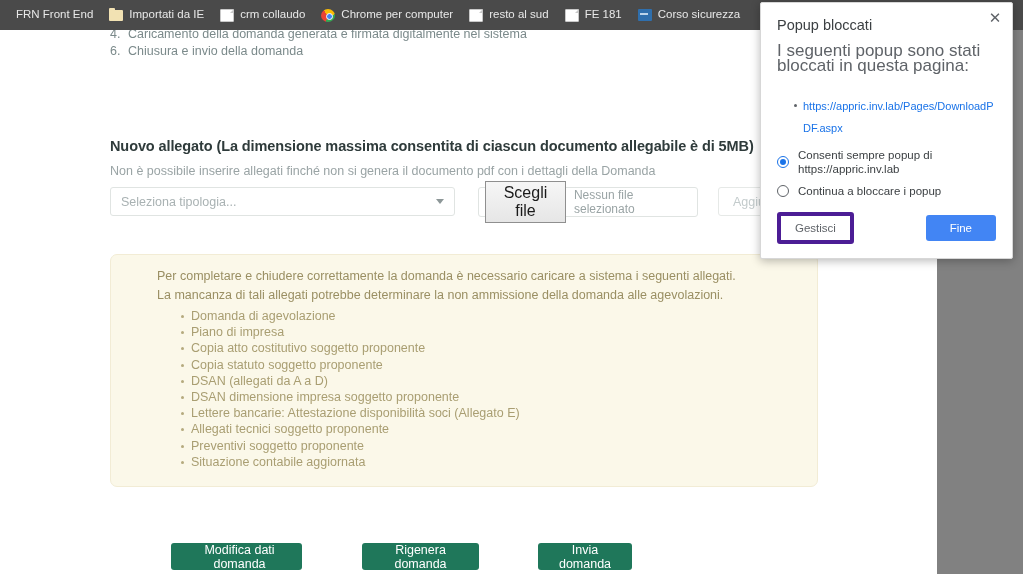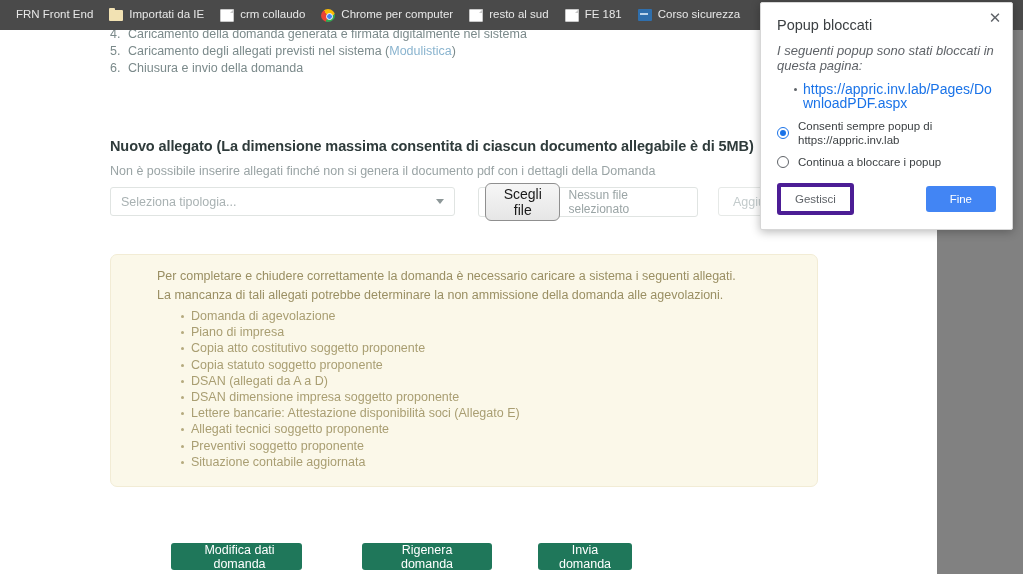--- a/index.html
+++ b/index.html
@@ -169,22 +169,22 @@
     border-radius: 3px;
     background: #ffffff;
     display: flex;
     align-items: center;
     padding: 0 6px;
     gap: 8px;
   }
   .file-btn {
     border: 1px solid #8f8f8f;
     background: linear-gradient(#f6f6f6, #e6e6e6);
-    border-radius: 6px;
-    font-size: 14px;
+    border-radius: 0;
+    font-size: 16px;
     color: #1a1a1a;
     padding: 2px 7px;
     cursor: pointer;
     font-family: "Liberation Sans", sans-serif;
   }
   .file-label { font-size: 12px; color: #9aa4a5; }
   .btn-add {
     position: absolute;
     left: 608px; top: 0;
     height: 29px;
@@ -247,21 +247,21 @@
     border-radius: 3px;
     font-size: 12.5px;
     font-family: "Liberation Sans", sans-serif;
     padding: 0 14px;
     cursor: pointer;
     display: flex;
     align-items: center;
     justify-content: center;
   }
   #btn-modifica { left: 171px; top: 513px; width: 131px; padding-left: 20px; }
-  #btn-rigenera { left: 362px; top: 513px; width: 130px; }
+  #btn-rigenera { left: 362px; top: 513px; width: 117px; }
   #btn-invia    { left: 538px; top: 513px; width: 94px; }
 
   
   .grey-overlay {
     position: absolute;
     left: 937px; top: 30px;
     width: 86px; height: 544px;
     background: #818181;
     z-index: 8;
   }
@@ -288,48 +288,47 @@
     line-height: 14px;
     text-align: center;
     font-family: "Liberation Sans", sans-serif;
   }
   .popup-title {
     font-size: 14.5px;
     color: #3c4043;
     margin-bottom: 10px;
   }
   .popup-sub {
-    font-size: 13px;
+    font-size: 17px;
     color: #5f6368;
-    margin-bottom: 9px;
+    margin-bottom: 22px;
     line-height: 15px;
-    font-style: italic;
   }
   .popup-url-row {
     display: flex;
     align-items: baseline;
     gap: 6px;
     padding-left: 17px;
     margin-bottom: 9px;
   }
   .popup-bullet {
     width: 3px; height: 3px;
     border-radius: 50%;
     background: #5f6368;
     flex: 0 0 3px;
     position: relative;
     top: -3px;
   }
   .popup-url {
-    font-size: 14px;
+    font-size: 11px;
     color: #1a73e8;
     text-decoration: none;
     cursor: pointer;
     word-break: break-all;
-    line-height: 14px;
+    line-height: 22px;
   }
   .radio-row {
     display: flex;
     align-items: center;
     gap: 9px;
     margin-bottom: 8px;
     cursor: pointer;
   }
   .radio {
     width: 12px; height: 12px;
@@ -412,23 +411,20 @@
     <span class="ico ico-blue"></span>
     <span class="bm-label">Corso sicurezza</span>
   </div>
 </div>
 
 <div class="page">
 
   <ul class="steps">
     <li>
       <span class="num">4.</span><span>Caricamento della domanda generata e firmata digitalmente nel sistema</span>
-    </li>
-    <li>
-      <span class="num">5.</span><span>Caricamento degli allegati previsti nel sistema (</span><a class="link">Modulistica</a><span>)</span>
     </li>
     <li>
       <span class="num">6.</span><span>Chiusura e invio della domanda</span>
     </li>
   </ul>
 
   <div class="heading">Nuovo allegato (La dimensione massima consentita di ciascun documento allegabile è di 5MB)</div>
   <div class="subnote">Non è possibile inserire allegati finché non si genera il documento pdf con i dettagli della Domanda</div>
 
   <div class="form-row">

